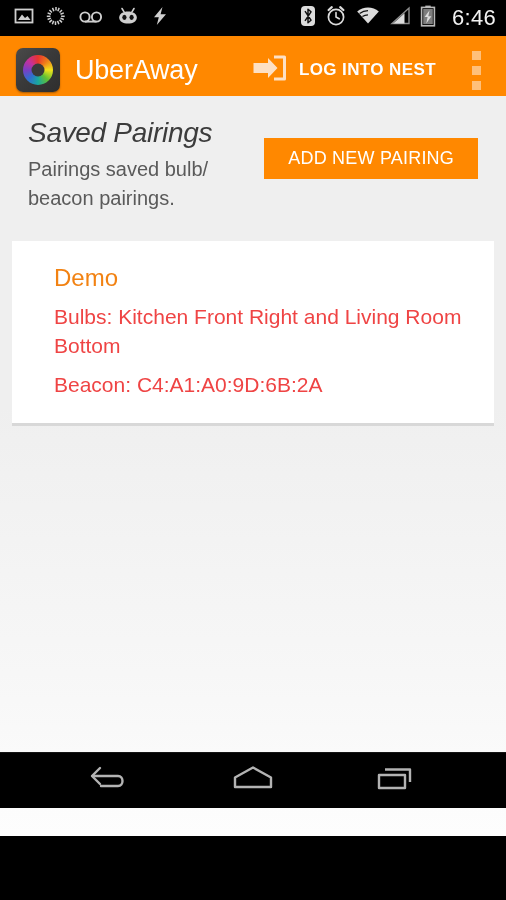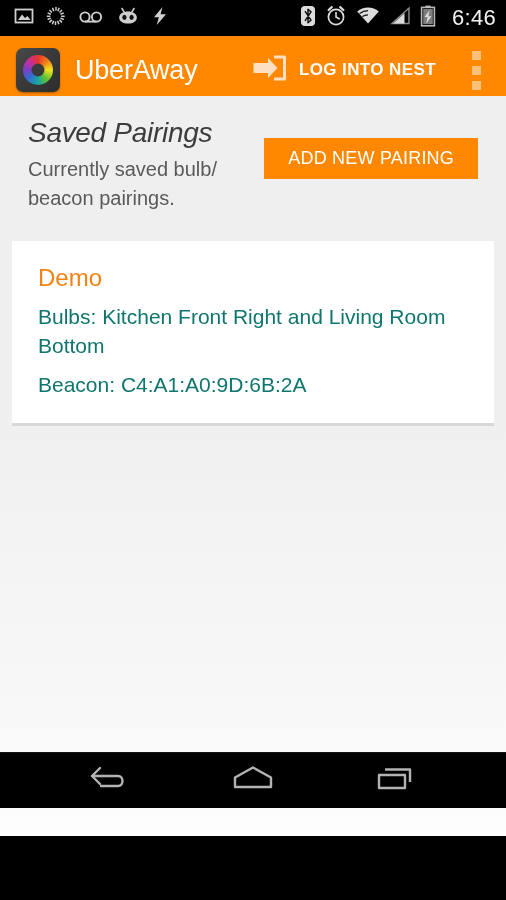--- a/index.html
+++ b/index.html
@@ -92,28 +92,28 @@
     background:#ff8800; border:0; color:#fff;
     font-family:"Liberation Sans", sans-serif;
     font-size:18px; letter-spacing:0.2px;
     padding:10px 24px; cursor:pointer; white-space:nowrap;
   }
 
   
   .card {
     margin:27px 12px 0 12px; background:#fff;
     border-bottom:3px solid #d8d8d8;
-    padding:22px 26px 24px 26px;
+    padding:22px 26px 24px 42px;
     cursor:pointer;
   }
   .card-title {
     color:#f28212; font-size:24px; line-height:1.25;
   }
   .card-line {
-    margin-top:9px; font-size:21px; color:#0f766e; line-height:1.4;
+    margin-top:9px; font-size:21px; color:#ef4444; line-height:1.4;
   }
 
   
   .navbar {
     position:absolute; bottom:0; left:0; width:506px; height:56px;
     background:#000; display:flex; align-items:center;
     justify-content:space-around; padding:0 40px;
     border-top:1px solid #141414;
   }
   .nav-btn {
@@ -241,21 +241,21 @@
       <span></span>
       <span></span>
     </div>
   </div>
 
   <div class="content">
 
     <div class="header-row">
       <div class="header-text">
         <div class="page-title">Saved Pairings</div>
-        <div class="page-subtitle">Currently saved bulb/ beacon pairings.</div>
+        <div class="page-subtitle">Pairings saved bulb/ beacon pairings.</div>
       </div>
       <button class="add-btn">ADD NEW PAIRING</button>
     </div>
 
     <div class="card">
       <div class="card-title">Demo</div>
       <div class="card-line">Bulbs: Kitchen Front Right and Living Room Bottom</div>
       <div class="card-line">Beacon: C4:A1:A0:9D:6B:2A</div>
     </div>
 

